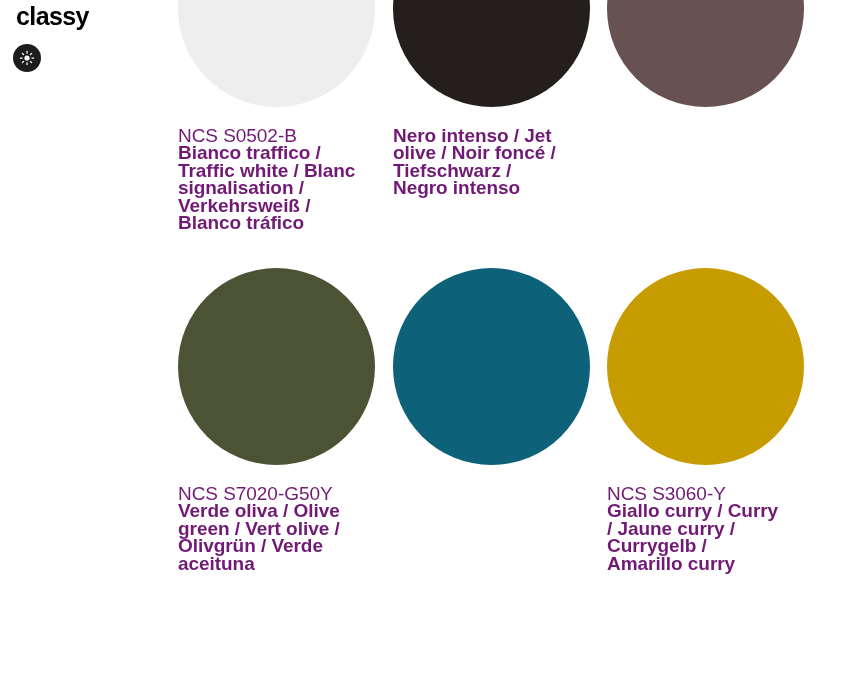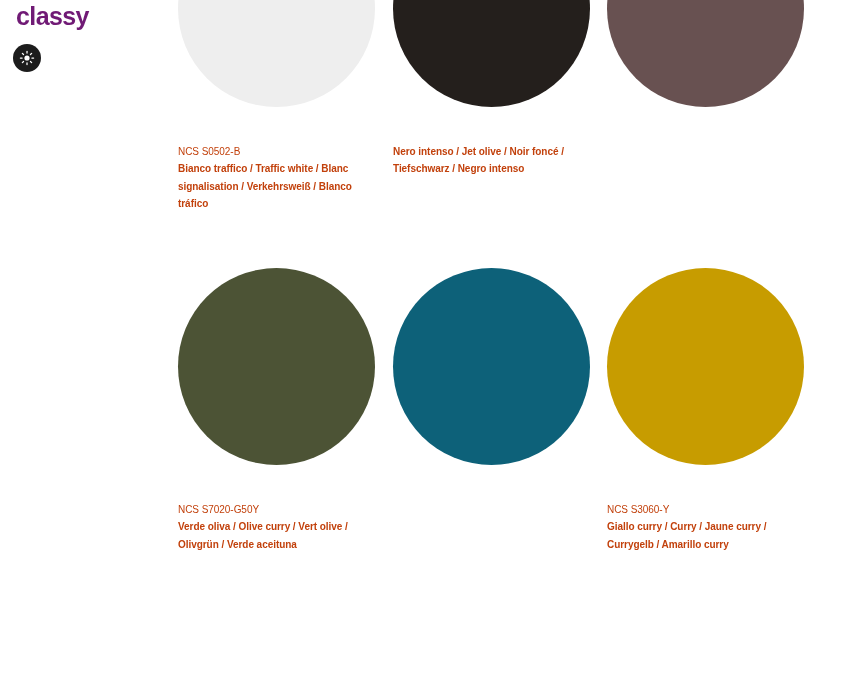--- a/index.html
+++ b/index.html
@@ -18,21 +18,21 @@
   }
 
   
   #brand-title {
     position: absolute;
     left: 16px;
     top: 1px;
     font-size: 25px;
     font-weight: bold;
     letter-spacing: -0.6px;
-    color: #701a75;
+    color: #000000;
     line-height: 30px;
     white-space: nowrap;
   }
   #theme-toggle {
     position: absolute;
     left: 13px;
     top: 44px;
     width: 28px;
     height: 28px;
     border-radius: 50%;
@@ -67,26 +67,26 @@
     width: 197px;
     height: 197px;
   }
   .disc {
     width: 197px;
     height: 197px;
     border-radius: 50%;
     display: block;
   }
   .caption {
-    margin-top: 36px;
+    margin-top: 20px;
     width: 178px;
-    font-size: 10px;
+    font-size: 19px;
     line-height: 17.4px;
     letter-spacing: -0.05px;
-    color: #c2410c;
+    color: #701a75;
   }
   .caption .code {
     display: block;
     white-space: nowrap;
   }
   .caption .names {
     display: block;
     font-weight: bold;
   }
 </style>
@@ -141,21 +141,21 @@
     <div class="caption">
     </div>
   </div>
 
   <div class="swatch swatch-col-0 swatch-row-1">
     <div class="disc-wrap">
       <div class="disc" style="background: rgb(76, 83, 53);"></div>
     </div>
     <div class="caption">
       <span class="code">NCS S7020-G50Y</span>
-      <span class="names">Verde oliva / Olive curry / Vert olive / Olivgrün / Verde aceituna</span>
+      <span class="names">Verde oliva / Olive green / Vert olive / Olivgrün / Verde aceituna</span>
     </div>
   </div>
 
   <div class="swatch swatch-col-1 swatch-row-1">
     <div class="disc-wrap">
       <div class="disc" style="background: rgb(13, 97, 121);"></div>
     </div>
   </div>
 
   <div class="swatch swatch-col-2 swatch-row-1">

